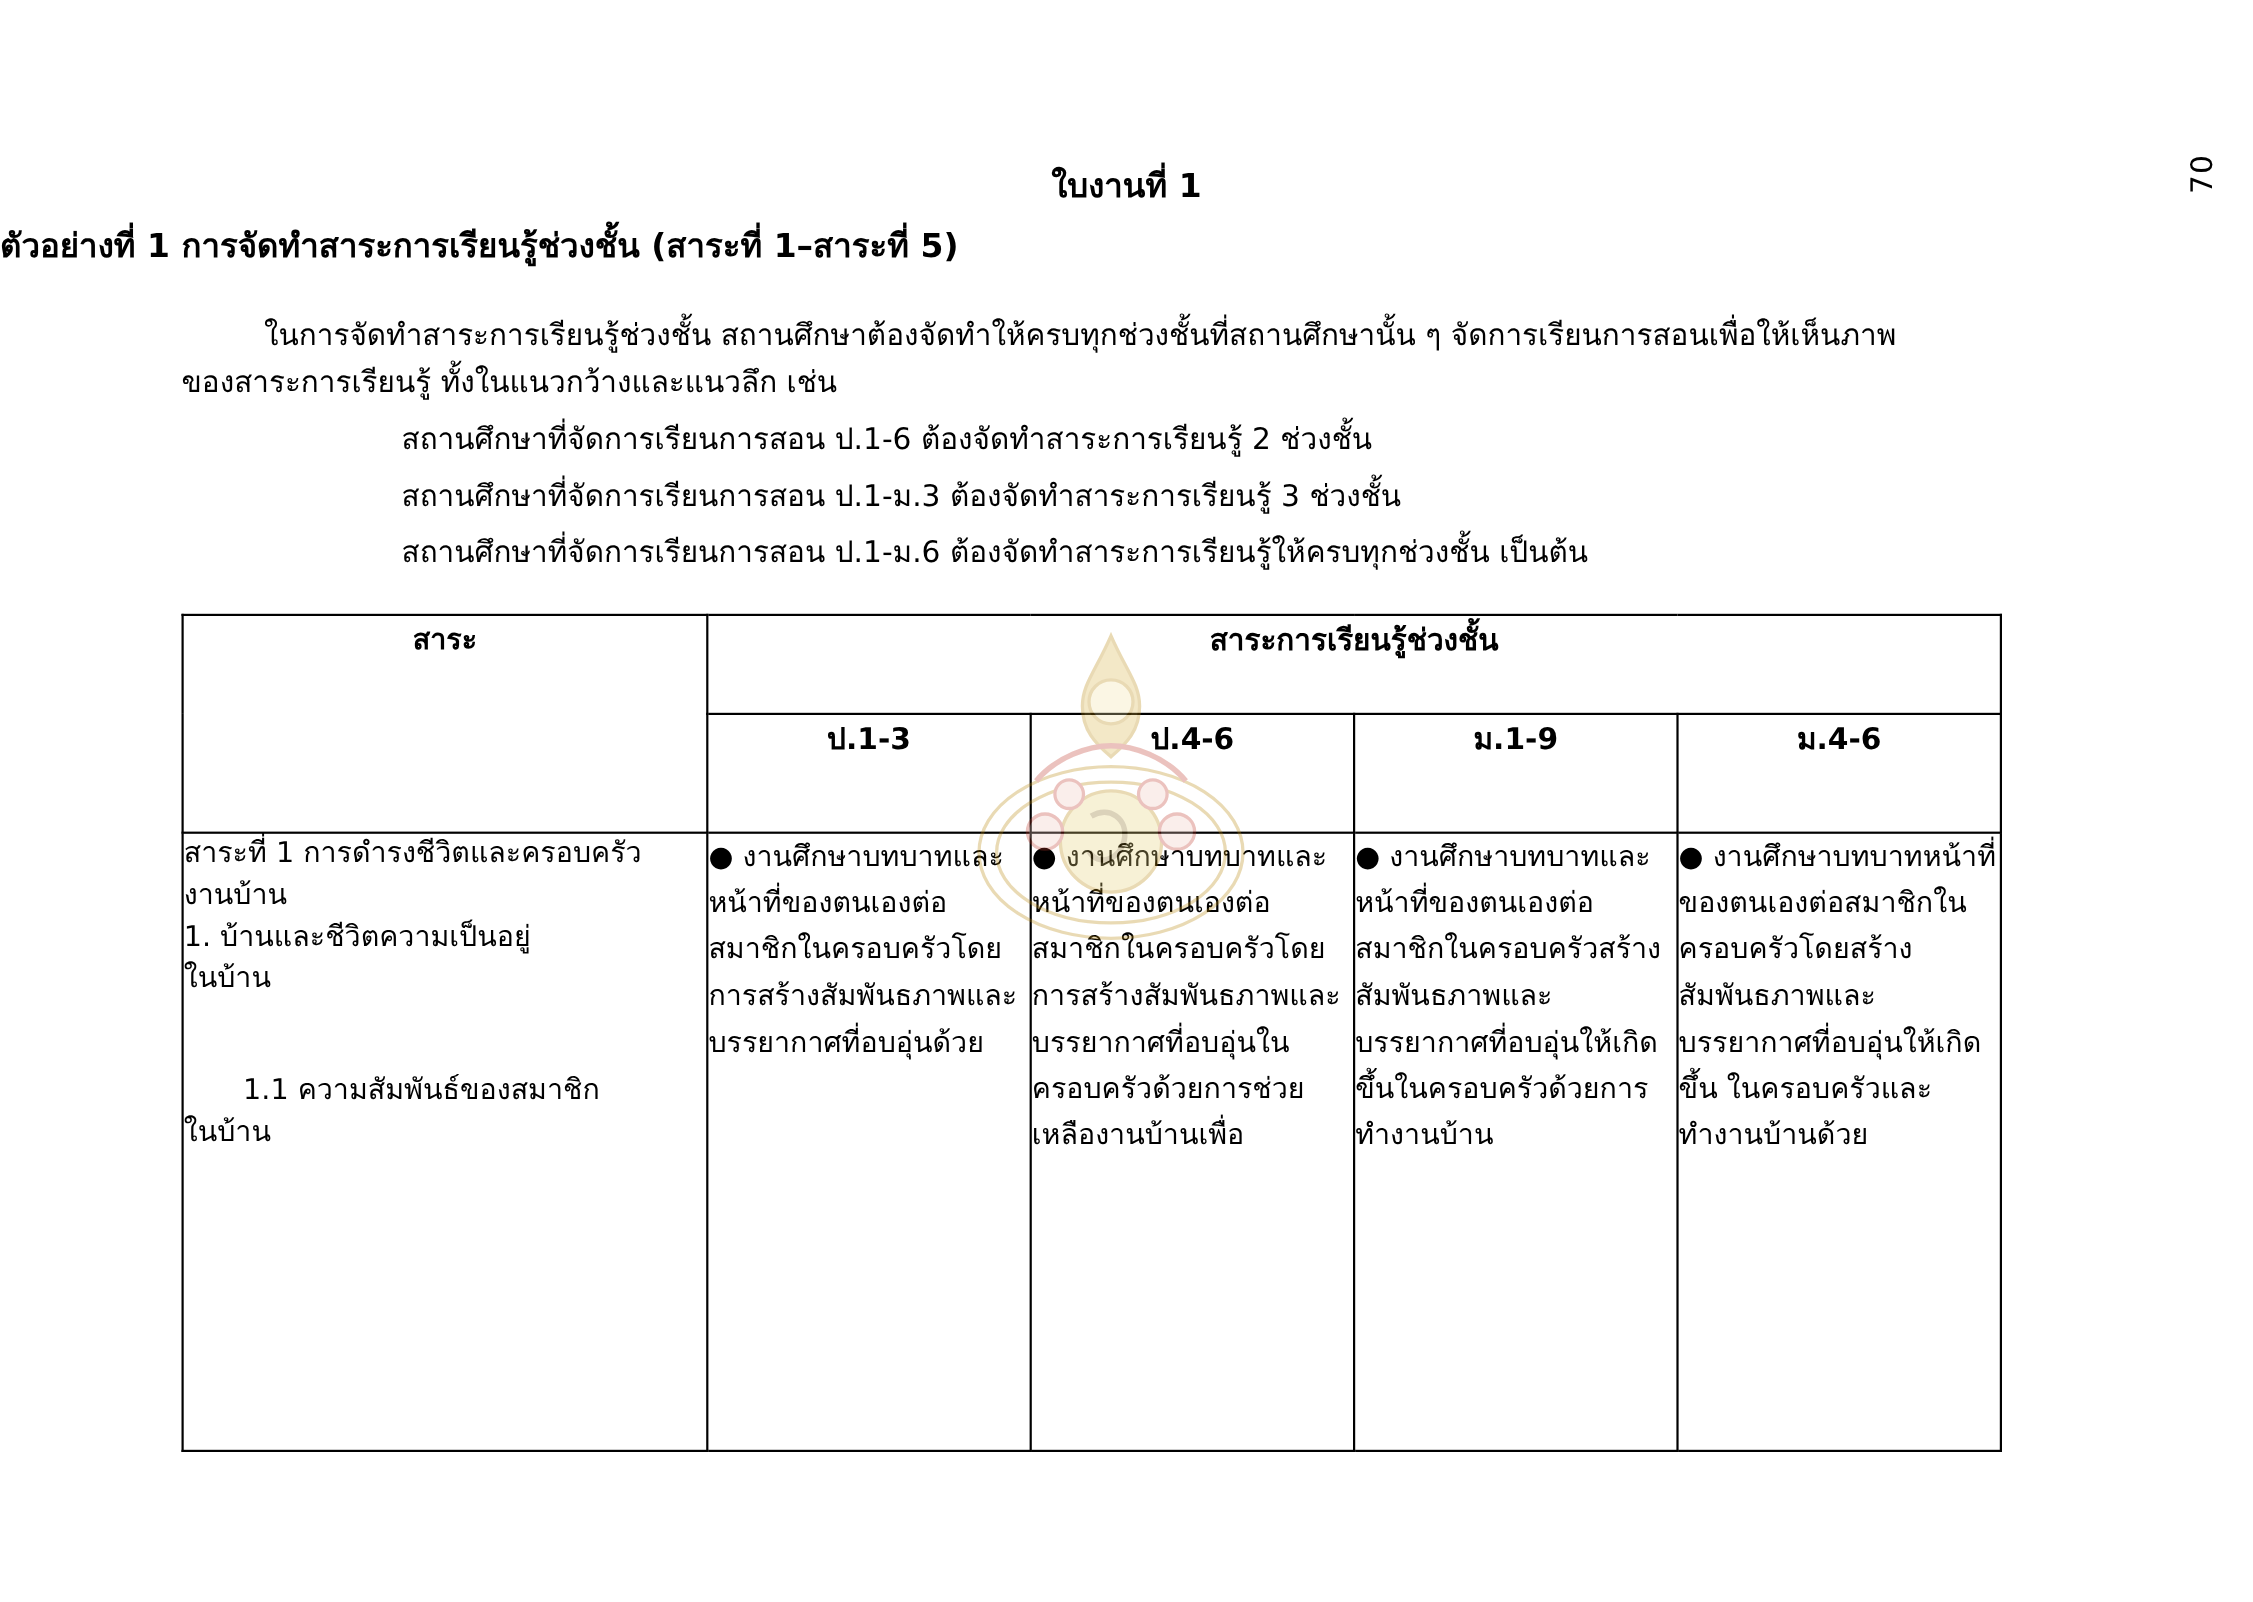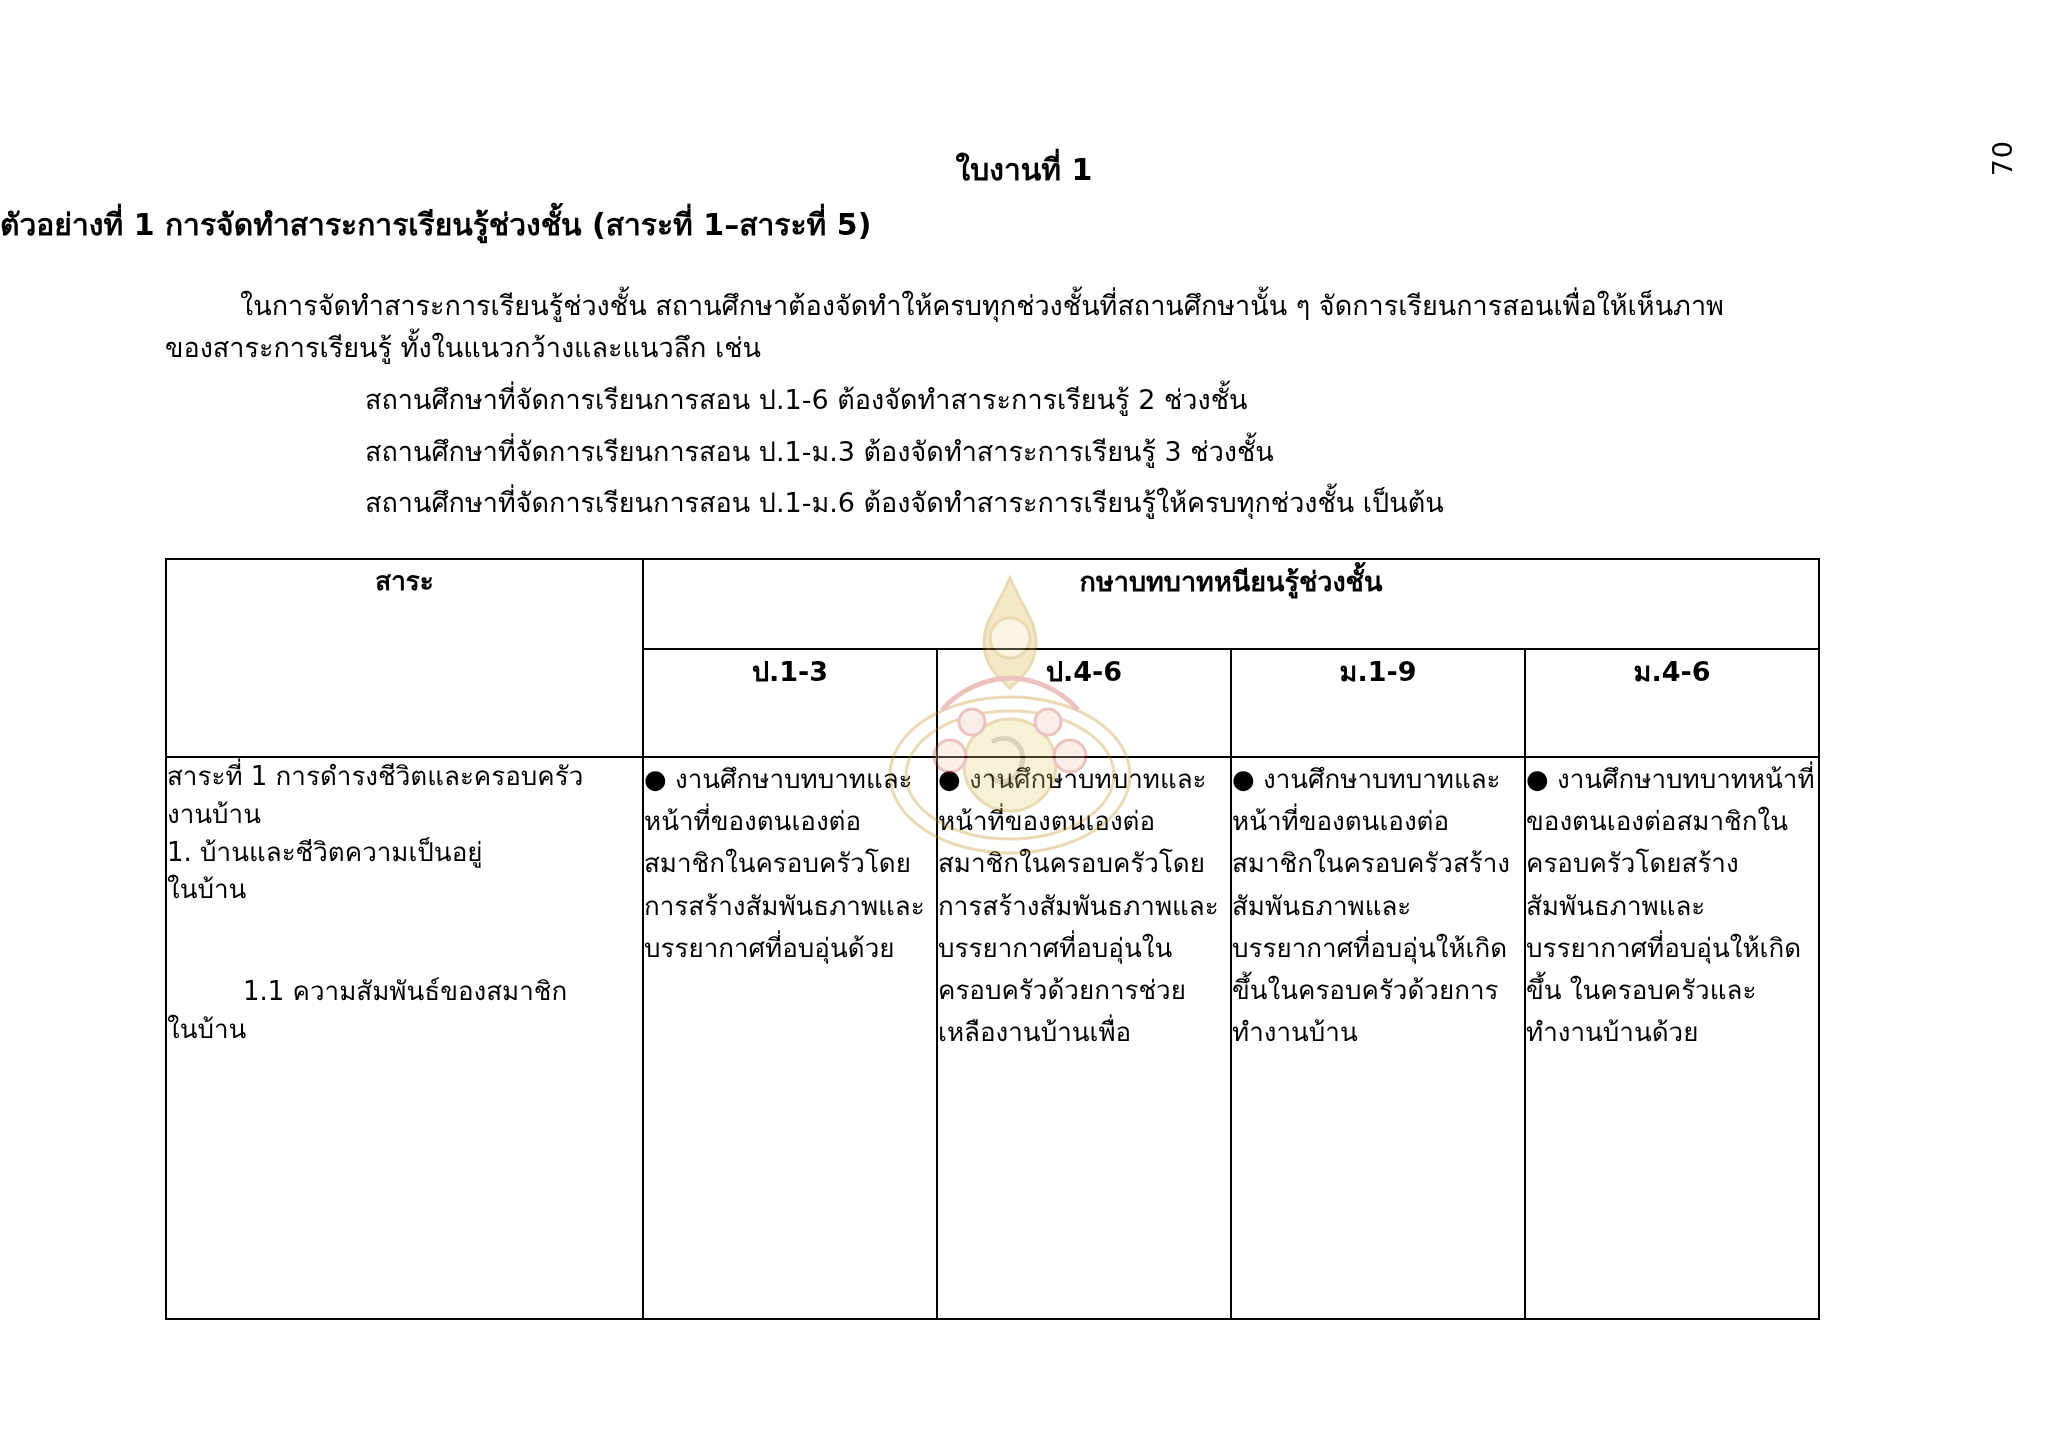--- a/index.html
+++ b/index.html
@@ -115,21 +115,21 @@
   }
 
   td.topic {
     font-size: 26px;
     line-height: 1.45;
     padding: 18px 14px 16px 14px;
     height: 560px;
   }
   td.topic .sub {
     display: block;
-    padding-left: 76px;
+    padding-left: 54px;
     text-indent: 0;
   }
   td.topic .gap {
     display: block;
     height: 64px;
   }
 
   td.cell {
     font-size: 26px;
     line-height: 1.62;
@@ -173,21 +173,21 @@
 
     <div class="line-item">สถานศึกษาที่จัดการเรียนการสอน ป.1-6 ต้องจัดทำสาระการเรียนรู้ 2 ช่วงชั้น</div>
     <div class="line-item">สถานศึกษาที่จัดการเรียนการสอน ป.1-ม.3 ต้องจัดทำสาระการเรียนรู้ 3 ช่วงชั้น</div>
     <div class="line-item">สถานศึกษาที่จัดการเรียนการสอน ป.1-ม.6 ต้องจัดทำสาระการเรียนรู้ให้ครบทุกช่วงชั้น เป็นต้น</div>
 
     <div class="tbl-wrap">
       <table class="sheet">
         <thead>
           <tr>
             <th class="th-sara" rowspan="2">สาระ</th>
-            <th class="th-group" colspan="4">กษาบทบาทหนียนรู้ช่วงชั้น</th>
+            <th class="th-group" colspan="4">สาระการเรียนรู้ช่วงชั้น</th>
           </tr>
           <tr>
             <th class="th-band">ป.1-3</th>
             <th class="th-band">ป.4-6</th>
             <th class="th-band">ม.1-9</th>
             <th class="th-band">ม.4-6</th>
           </tr>
         </thead>
         <tbody>
           <tr>

